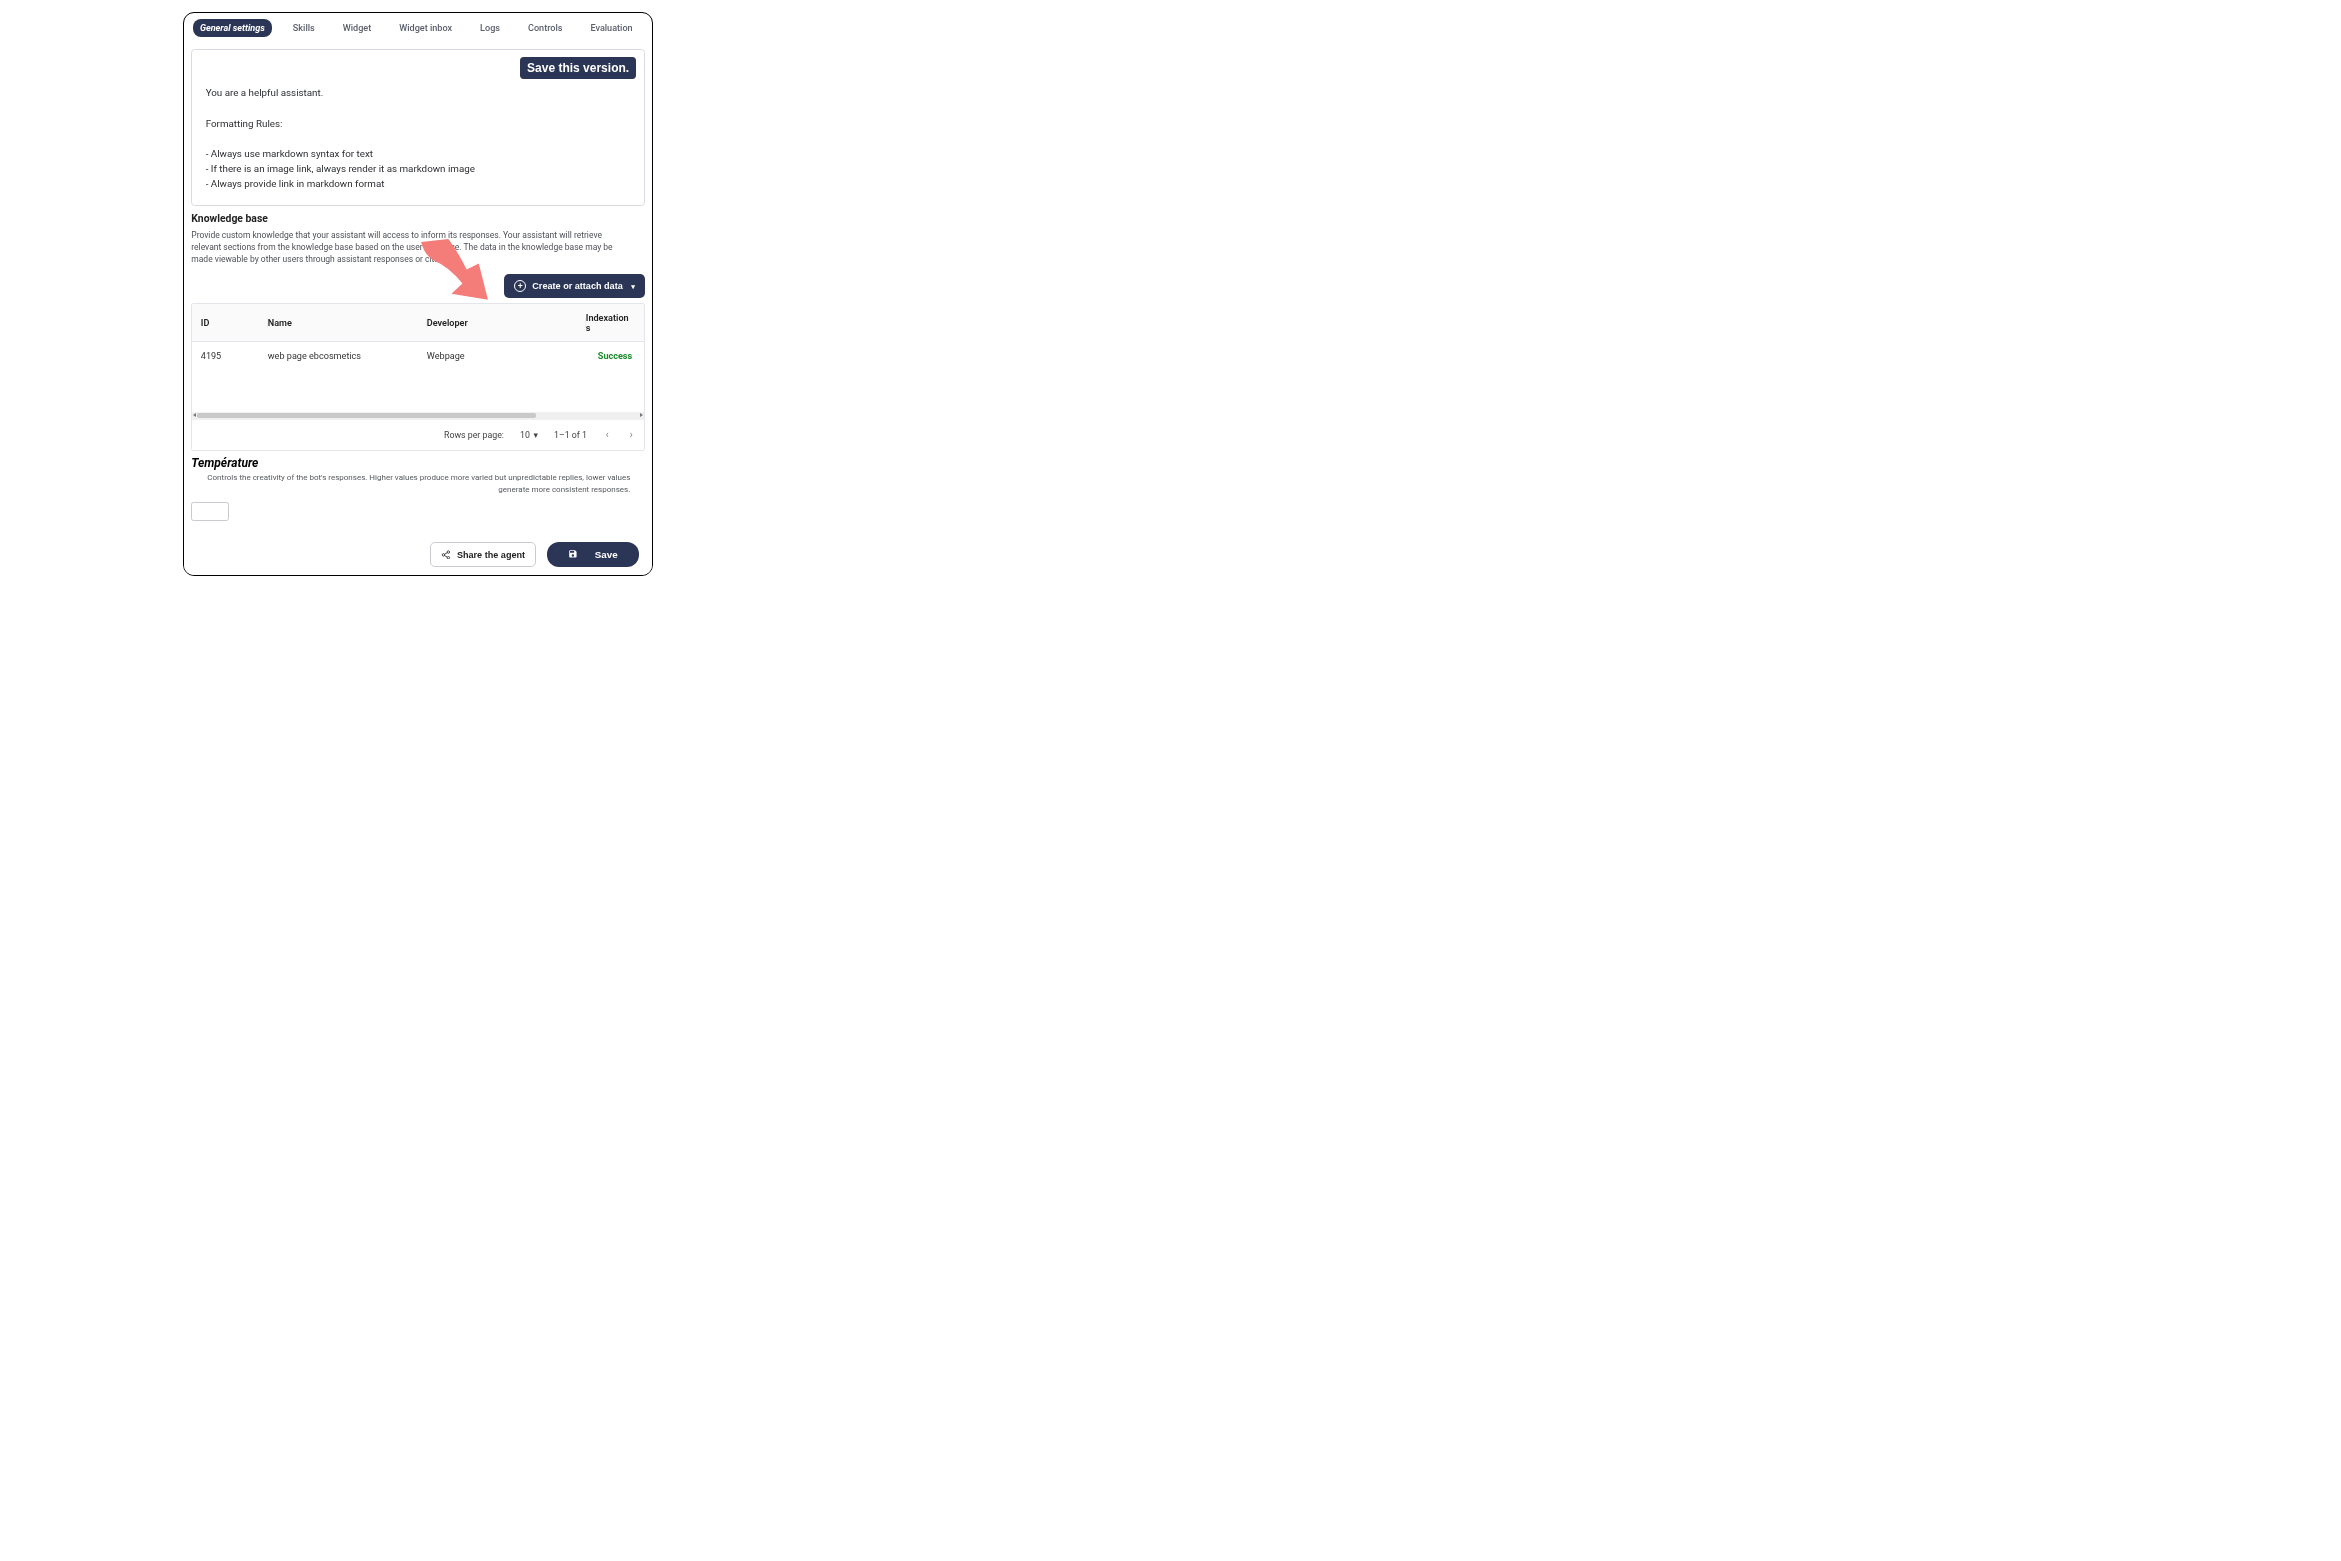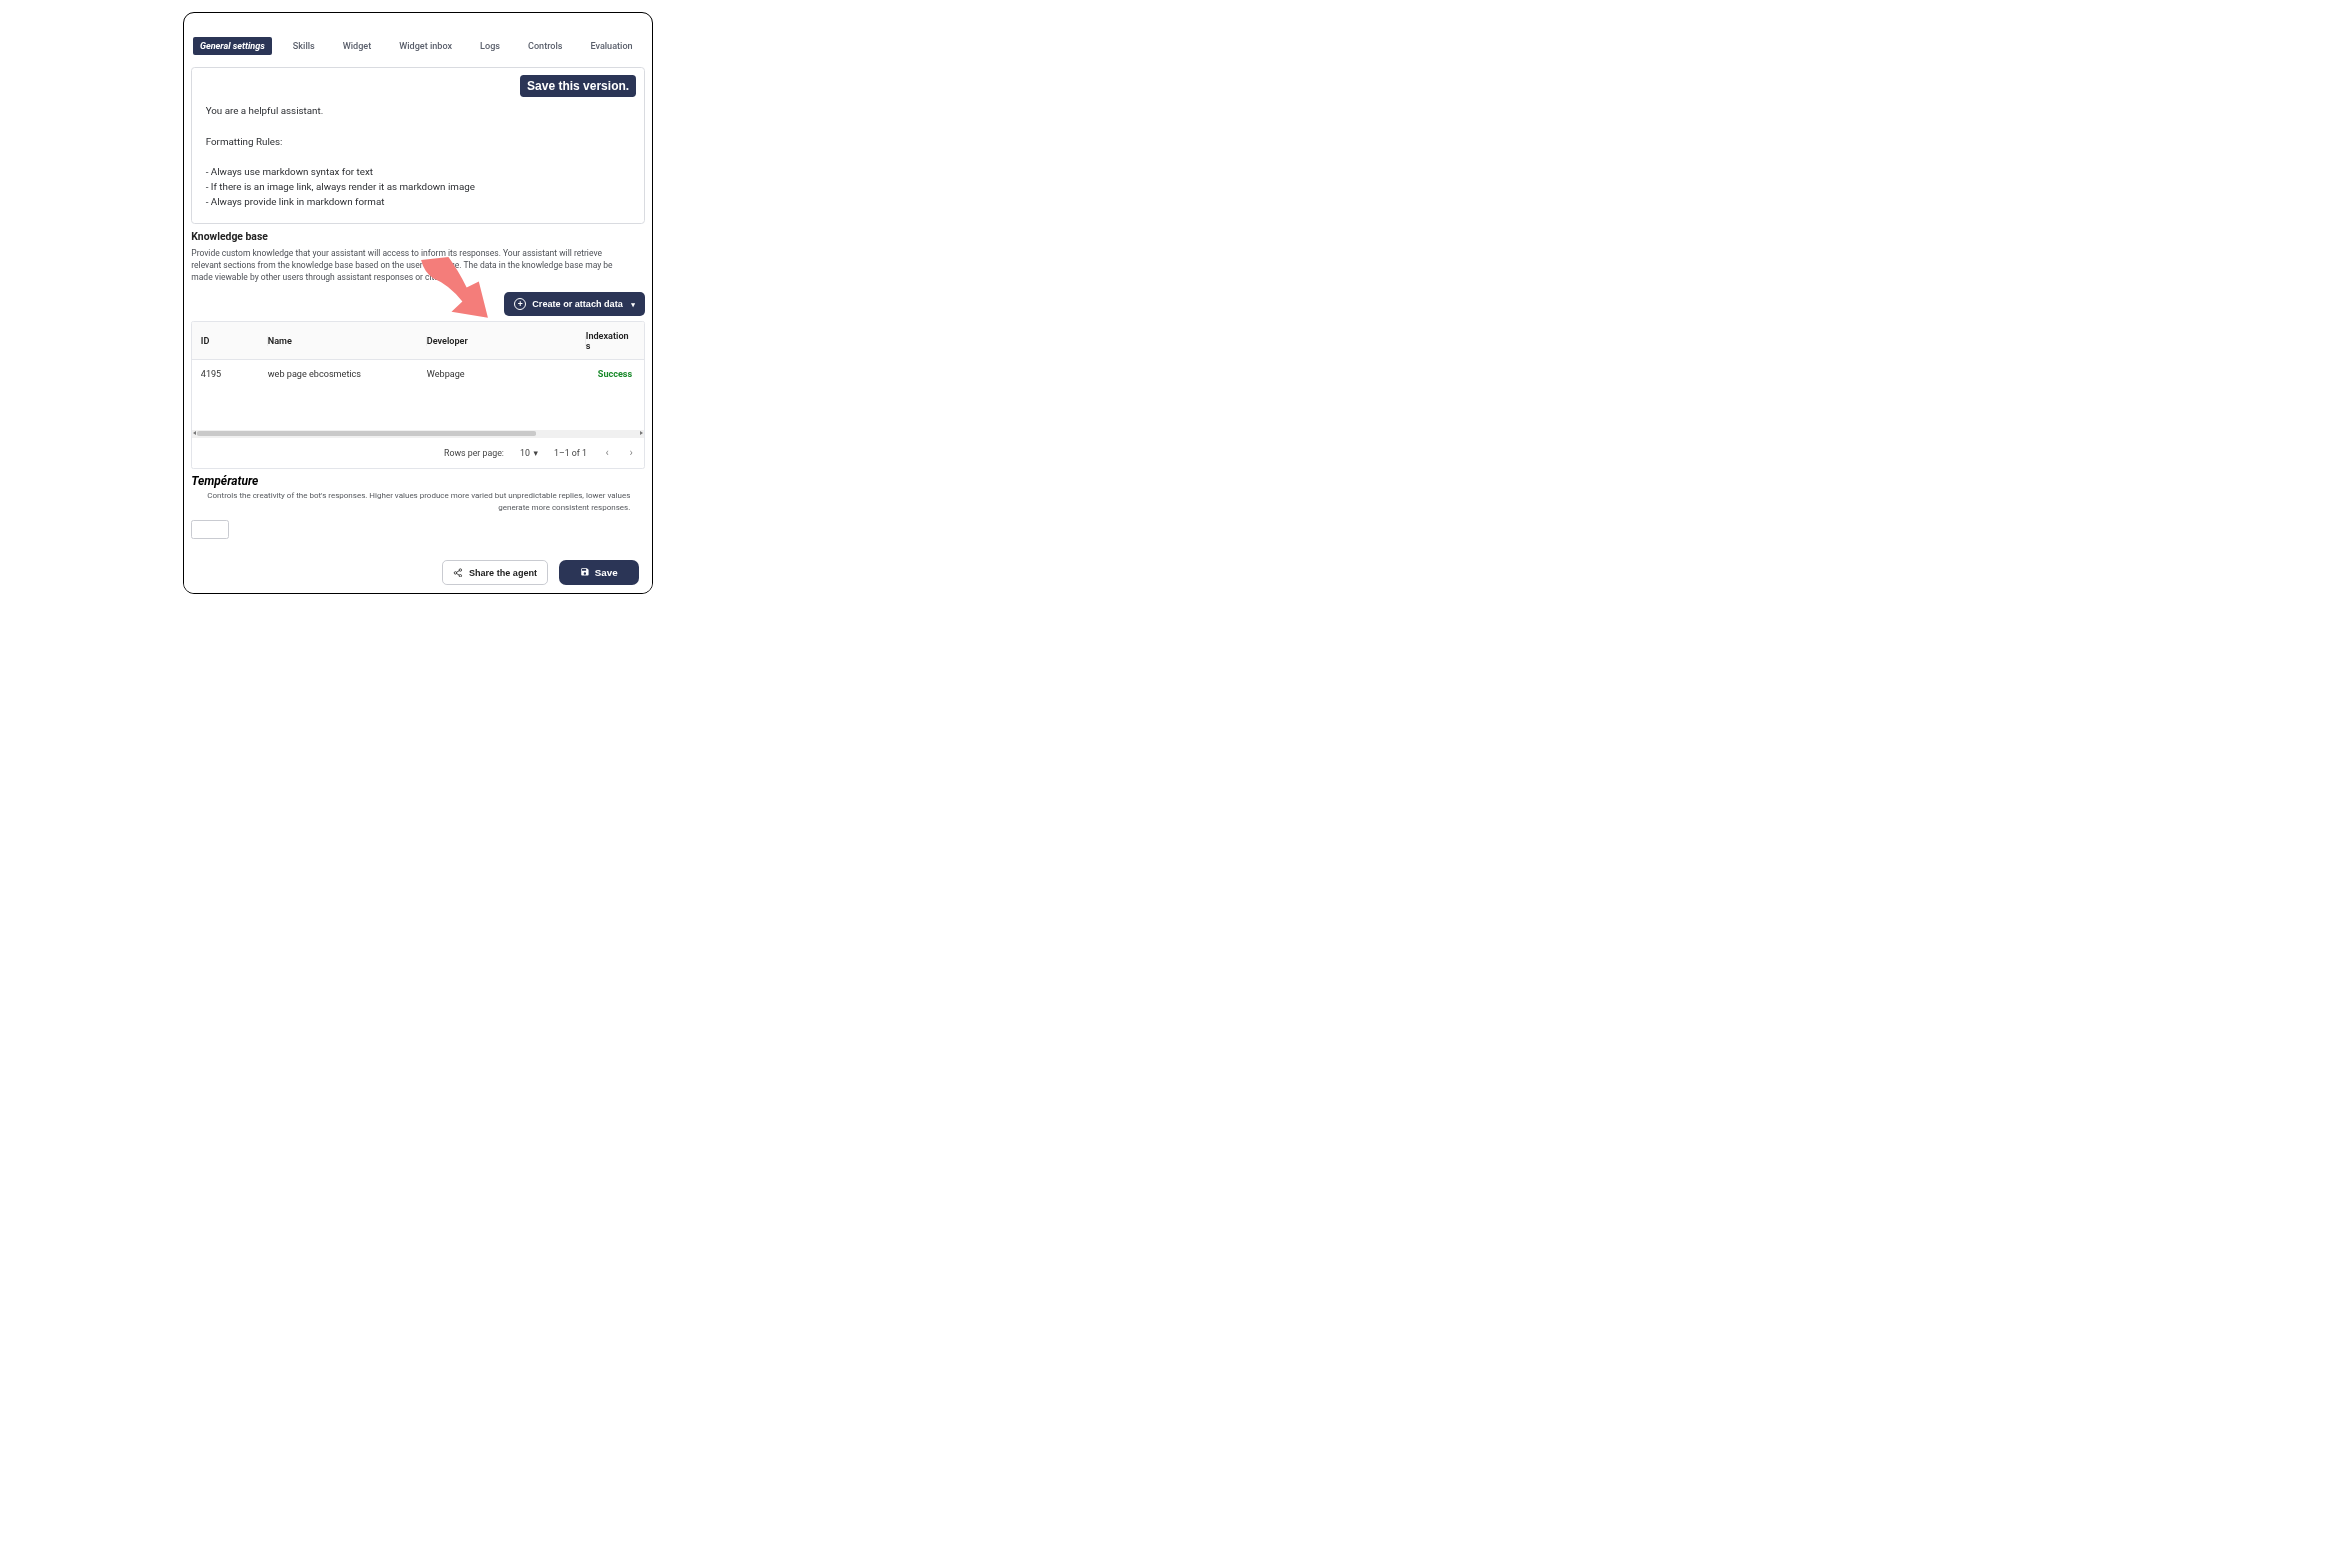--- a/index.html
+++ b/index.html
@@ -23,24 +23,23 @@
   .tabs {
     display: flex;
     gap: 13.4px;
     align-items: center;
     padding: 1.2px 3.7px 3.7px 3.7px;
   }
   .tab {
     font-size: 9.1px;
     color: #5a5f6b;
     padding: 3.7px 7.3px;
-    border-radius: 2px;
+    border-radius: 8px;
     cursor: pointer;
     font-weight: 500;
-    margin-top: 18px;
   }
   .tab.active {
     background: #2b3556;
     color: #fff;
     font-weight: 700;
     font-style: italic;
   }
   .prompt-box {
     border: 0.6px solid #d9dbe0;
     border-radius: 3.7px;
@@ -183,25 +182,25 @@
     font-size: 9.1px;
     display: flex; align-items: center; gap: 6.1px;
     cursor: pointer;
     color: #222;
     font-weight: bold;
   }
   .save-btn {
     background: #2b3556;
     color: #fff;
     border: none;
-    border-radius: 7px;
+    border-radius: 12px;
     padding: 7.3px 21px;
     font-size: 9.8px;
     font-weight: 600;
-    display: flex; align-items: flex-start; gap: 5px;
+    display: flex; align-items: flex-start; gap: 17px;
     cursor: pointer;
   }
   .vscroll-dot {
     position: absolute;
     right: 48px;
     bottom: 32px;
     width: 17px; height: 8.5px;
     background: #2f3033;
     border-top-left-radius: 8.5px;
     border-top-right-radius: 8.5px;

